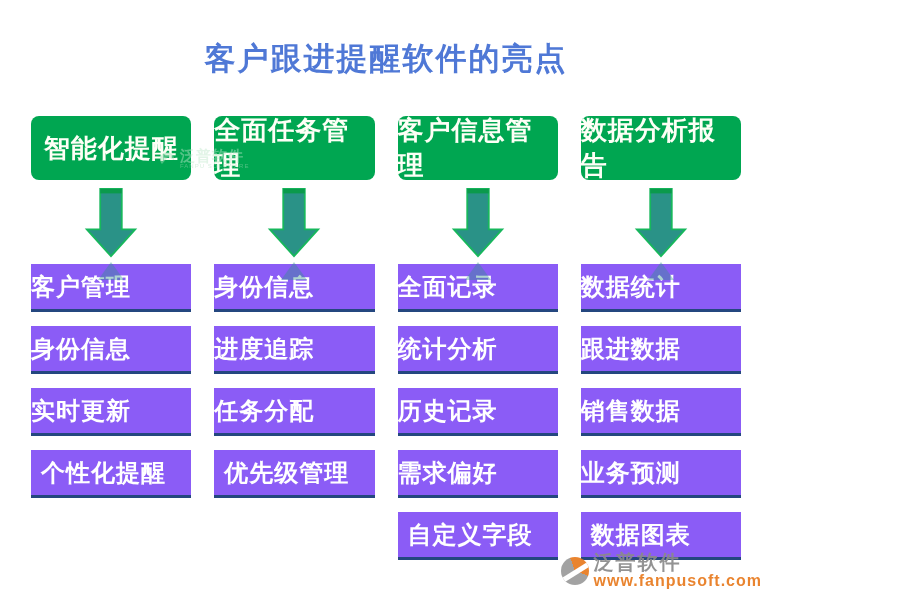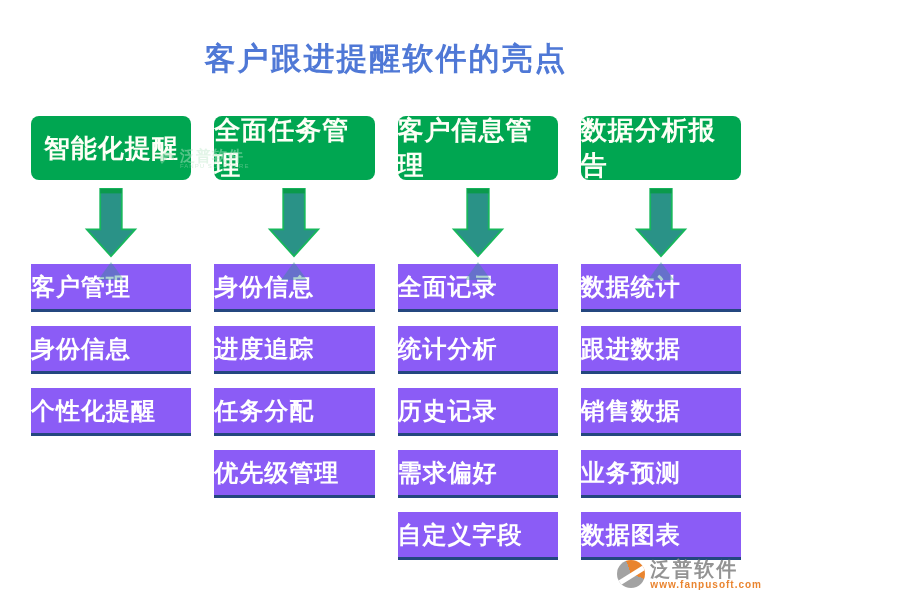--- a/index.html
+++ b/index.html
@@ -50,21 +50,21 @@
   .items { display:flex; flex-direction:column; }
   .item-box {
     height:48px; margin-bottom:14px;
     background:#8b5cf6;
     border-bottom:3px solid #24477F;
     box-sizing:border-box;
     display:flex; align-items:center; 
     color:#FFFFFF; font-size:24px; font-weight:bold;
     letter-spacing:1px;
   }
-  .item-box:last-child { margin-bottom:0; }
+  .item-box:last-child { margin-bottom:0;padding-left:10px; }
   .header-watermark {
     position:absolute; top:148px; left:160px;
     display:flex; align-items:center; gap:4px;
     opacity:0.45; z-index:3; pointer-events:none;
   }
   .header-watermark .wm-text { display:flex; flex-direction:column; line-height:1; }
   .wm-cn { font-size:15px; font-weight:bold; color:#BFE8CB; letter-spacing:1px;
            font-family:"Liberation Sans",sans-serif; }
   .wm-en { font-size:6px; color:#A8DDB8; letter-spacing:1px;
            font-family:"Liberation Sans",sans-serif; }
@@ -79,21 +79,21 @@
     position:relative; overflow:hidden;
   }
   .logo-icon::after {
     content:""; position:absolute; left:-4px; top:12px;
     width:40px; height:5px; background:#ffffff;
     transform:rotate(-32deg);
   }
   .logo-texts { display:flex; flex-direction:column; line-height:1.05; }
   .logo-cn { font-size:20px; font-weight:bold; color:#8A8A8A; letter-spacing:2px;
              font-family:"Liberation Sans",sans-serif; }
-  .logo-url { font-size:10px; font-weight:bold; color:#E87A1E; letter-spacing:1px;
+  .logo-url { font-size:16px; font-weight:bold; color:#E87A1E; letter-spacing:1px;
               font-family:"Liberation Sans",sans-serif; }
 </style>
 </head>
 <body>
 
 <div class="canvas">
 
   <h1 class="title">客户跟进提醒软件的亮点</h1>
 
   <div class="columns" id="columns">
@@ -107,20 +107,23 @@
         <rect x="17" y="1" width="24" height="5" fill="#0B9A4C"></rect>
       </svg>
       <span class="tip-ghost"></span>
     </div>
     <div class="items">
           <div class="item-box">
             <span>客户管理</span>
           </div>
           <div class="item-box">
             <span>身份信息</span>
+          </div>
+          <div class="item-box">
+            <span>实时更新</span>
           </div>
           <div class="item-box">
             <span>个性化提醒</span>
           </div>
         </div>
   </div>
 
   <div class="column">
     <div class="col-header">
       <span class="col-header-label">全面任务管理</span>

